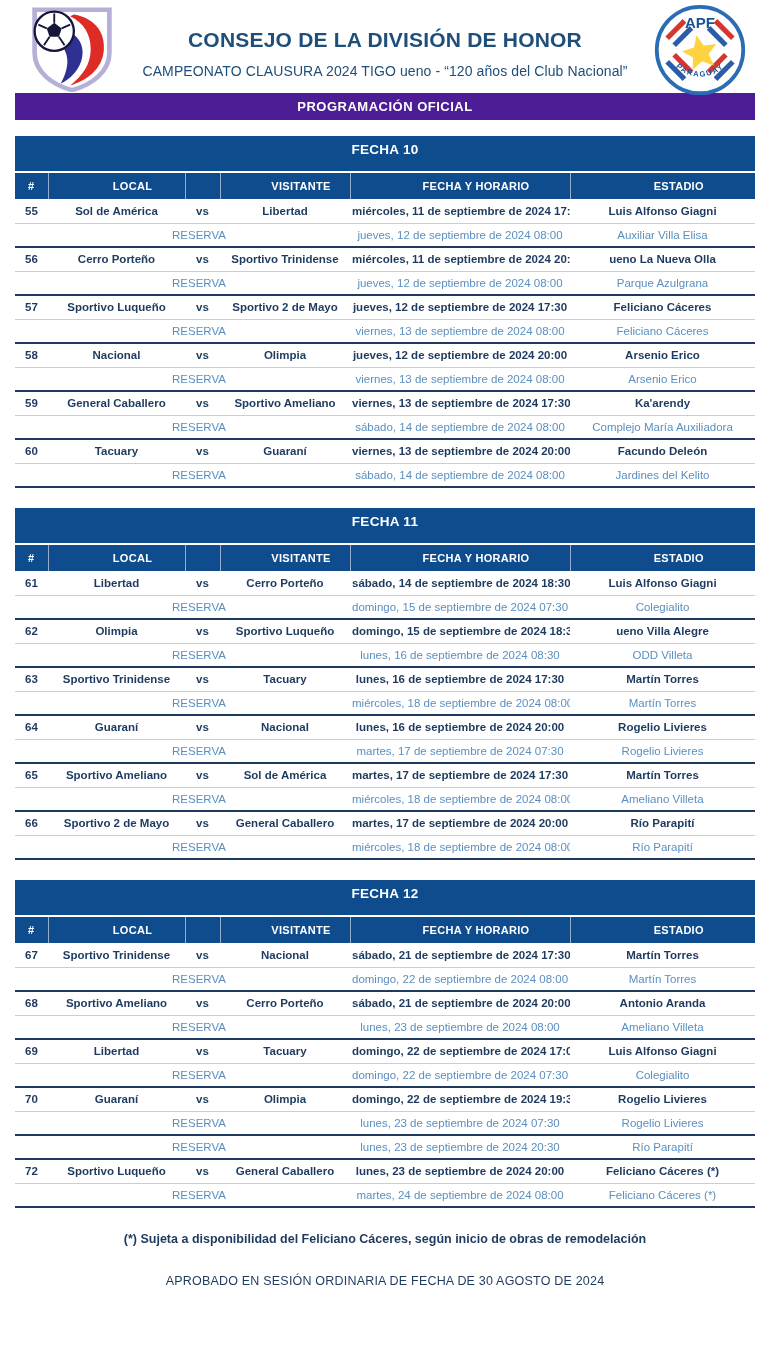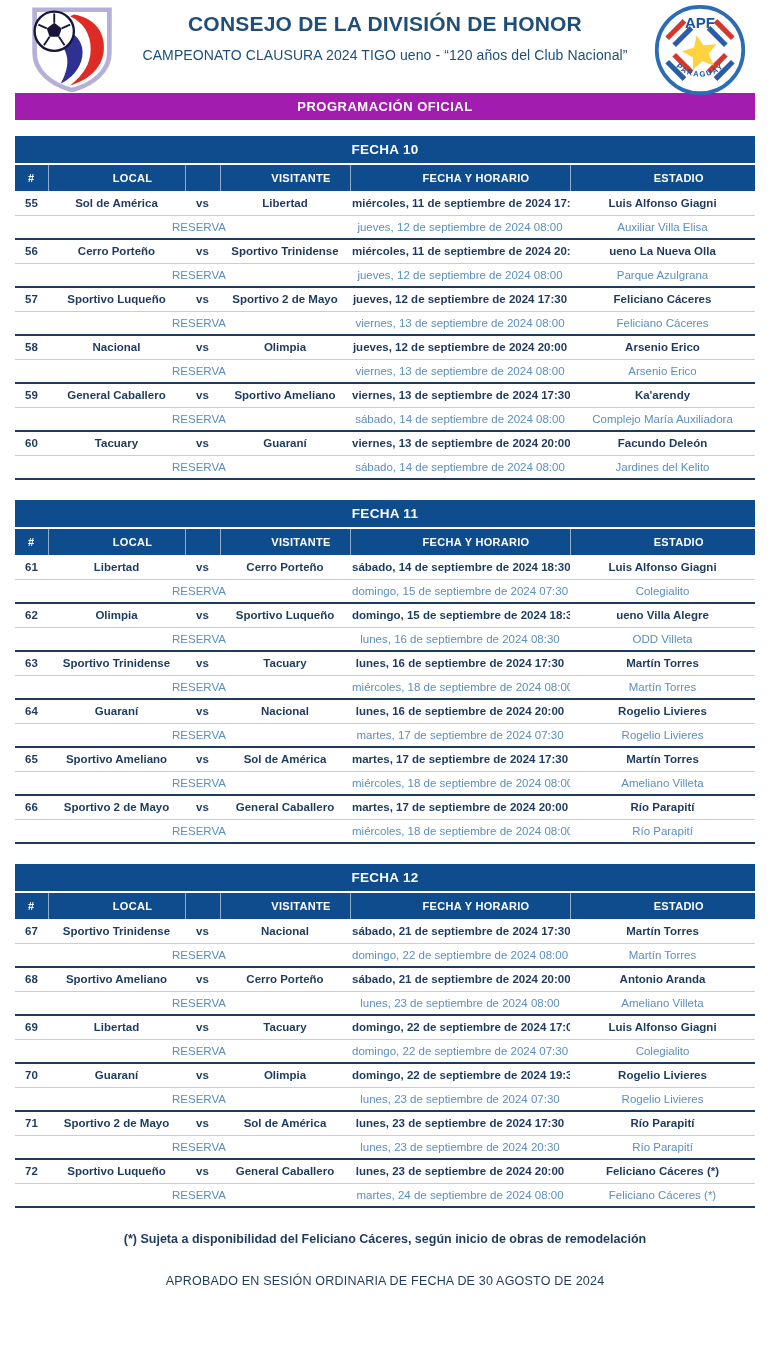--- a/index.html
+++ b/index.html
@@ -6,37 +6,37 @@
   html, body { margin:0; padding:0; }
   body {
     width:770px; height:1355px; background:#ffffff;
     font-family:"Liberation Sans", sans-serif;
     -webkit-font-smoothing:antialiased;
   }
   
   .header { position:relative; height:93px; }
   .logo-left  { position:absolute; left:24px; top:6px;  width:96px;  height:86px; }
   .logo-right { position:absolute; right:17px; top:3px; width:106px; height:94px; }
-  .titles { text-align:center; padding-top:12px; }
+  .titles { text-align:center; padding-top:28px; }
   .page-title {
     margin:0; font-size:21px; font-weight:bold; color:#1F4E79; letter-spacing:0.2px;
   }
   .page-subtitle {
     margin:11px 0 0; font-size:14px; font-weight:normal; color:#1F4E79; letter-spacing:0.1px;
   }
   
   .banner {
-    margin:0 15px; height:27px; line-height:27px; background:#a21caf;
+    margin:0 15px; height:27px; line-height:27px; background:#4c1d95;
     color:#ffffff; text-align:center; font-weight:bold; font-size:13px; letter-spacing:0.5px;
   }
   
   .fecha-section { margin:16px 15px 20px 15px; }
   .fecha-title {
     background:#0E4C8E; color:#ffffff; text-align:center; font-weight:bold;
-    font-size:13.5px; height:27px; line-height:27px; letter-spacing:0.3px;
+    font-size:13.5px; height:35px; line-height:27px; letter-spacing:0.3px;
   }
   table { width:740px; border-collapse:collapse; table-layout:fixed; }
   col.c-num { width:33px; } col.c-local { width:137px; } col.c-vs { width:35px; }
   col.c-visit { width:130px; } col.c-fecha { width:220px; } col.c-estadio { width:185px; }
   thead th {
     background:#0E4C8E; color:#ffffff; font-size:11px; font-weight:bold;
     height:27px; padding:0; text-align:center; letter-spacing:0.3px;
     border-top:2px solid #ffffff;
   }
   thead th + th { border-left:1px solid rgba(255,255,255,0.55);padding-left:32px; }
@@ -424,28 +424,20 @@
     <td class="mfecha">domingo, 22 de septiembre de 2024 19:30</td>
     <td class="mestadio">Rogelio Livieres</td>
   </tr>
   <tr class="reserva-row">
     <td></td>
     <td colspan="3" class="rlabel">RESERVA</td>
     <td class="rfecha">lunes, 23 de septiembre de 2024 07:30</td>
     <td class="restadio">Rogelio Livieres</td>
   </tr>
 
-  <tr class="match-row">
-    <td class="num">71</td>
-    <td class="local">Sportivo 2 de Mayo</td>
-    <td class="vsc">vs</td>
-    <td class="visitante">Sol de América</td>
-    <td class="mfecha">lunes, 23 de septiembre de 2024 17:30</td>
-    <td class="mestadio">Río Parapití</td>
-  </tr>
   <tr class="reserva-row">
     <td></td>
     <td colspan="3" class="rlabel">RESERVA</td>
     <td class="rfecha">lunes, 23 de septiembre de 2024 20:30</td>
     <td class="restadio">Río Parapití</td>
   </tr>
 
   <tr class="match-row">
     <td class="num">72</td>
     <td class="local">Sportivo Luqueño</td>

